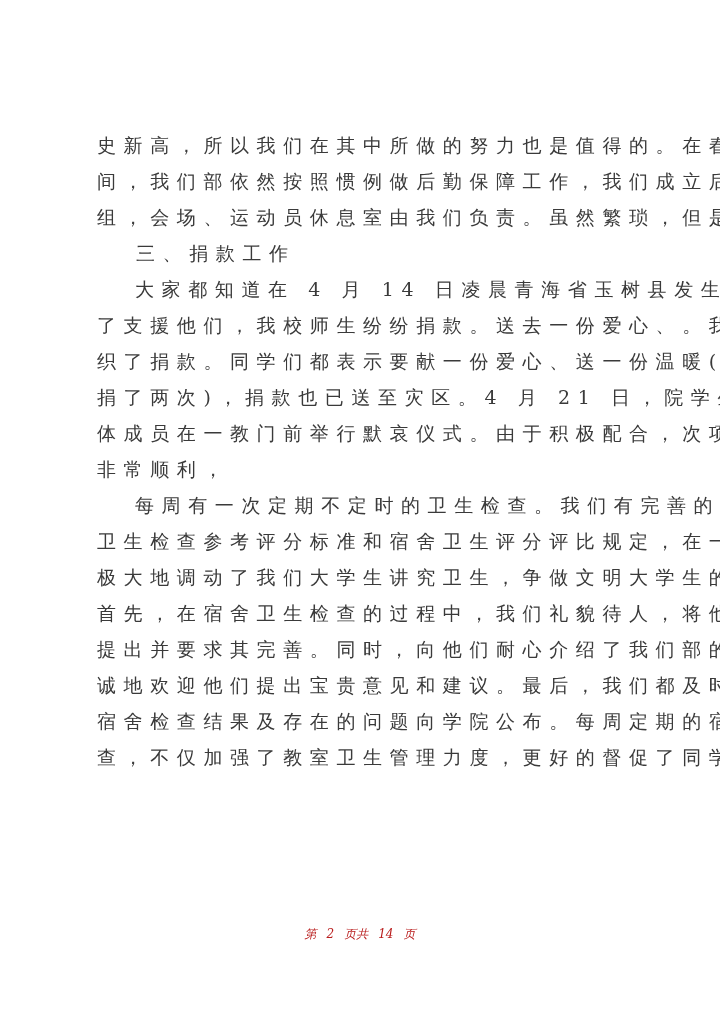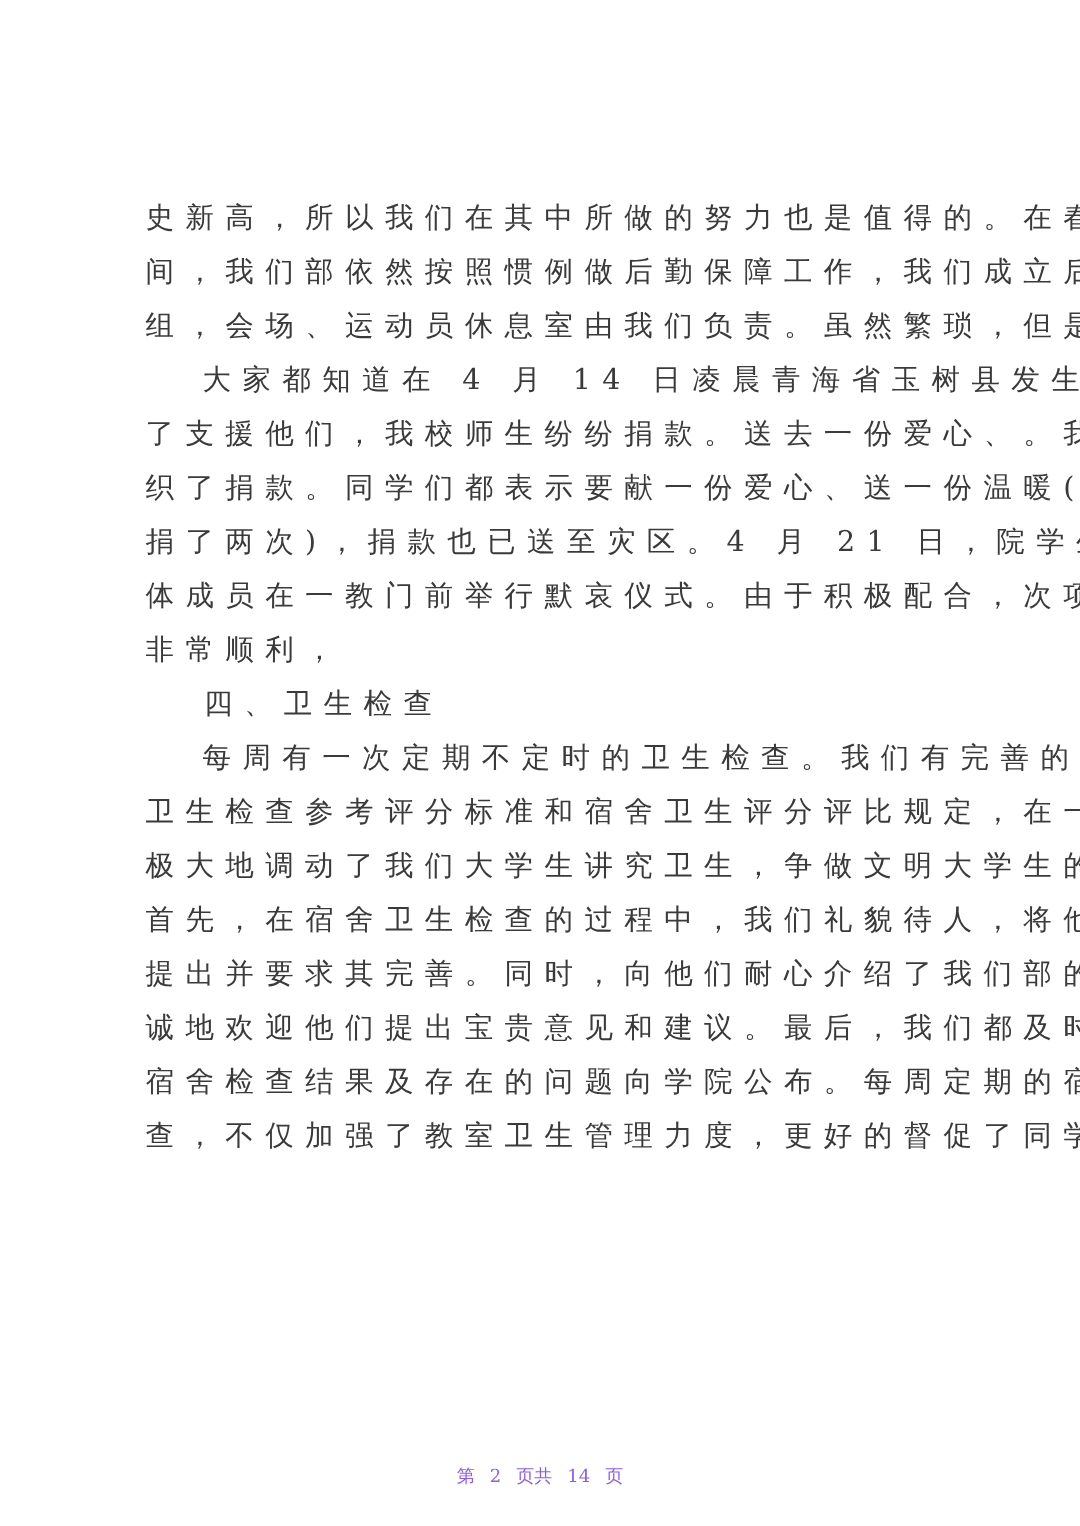--- a/index.html
+++ b/index.html
@@ -38,45 +38,46 @@
     }
     .indent {
       padding-left: 38px;
     }
     .heading {
       padding-left: 39px;
     }
     .footer {
       position: absolute;
       left: 0;
-      top: 976px;
+      top: 926px;
       width: 720px;
       text-align: center;
       font-size: 12px;
-      color: #8b5cf6;
+      color: #b91c1c;
       letter-spacing: 0;
       word-spacing: 0;
+      font-style: italic;
     }
     .footer span { margin: 0 5px; }
   </style>
 </head>
 <body>
 
 <div class="page">
   <div class="content">
     <span class="line">史新高，所以我们在其中所做的努力也是值得的。在春季运会期</span>
     <span class="line">间，我们部依然按照惯例做后勤保障工作，我们成立后勤保障</span>
     <span class="line">组，会场、运动员休息室由我们负责。虽然繁琐，但是能为运动</span>
+    <span class="line heading">三、捐款工作</span>
     <span class="line indent">大家都知道在 4 月 14 日凌晨青海省玉树县发生了强震。为</span>
     <span class="line">了支援他们，我校师生纷纷捐款。送去一份爱心、。我们部也组</span>
     <span class="line">织了捐款。同学们都表示要献一份爱心、送一份温暖(有的甚至</span>
     <span class="line">捐了两次)，捐款也已送至灾区。4 月 21 日，院学生会又组织全</span>
     <span class="line">体成员在一教门前举行默哀仪式。由于积极配合，次项工作开展</span>
     <span class="line">非常顺利，</span>
-    <span class="line heading">四、卫生检查</span>
     <span class="line indent">每周有一次定期不定时的卫生检查。我们有完善的学生宿舍</span>
     <span class="line">卫生检查参考评分标准和宿舍卫生评分评比规定，在一定程度上</span>
     <span class="line">极大地调动了我们大学生讲究卫生，争做文明大学生的积极性。</span>
     <span class="line">首先，在宿舍卫生检查的过程中，我们礼貌待人，将他们的不足</span>
     <span class="line">提出并要求其完善。同时，向他们耐心介绍了我们部的职能，真</span>
     <span class="line">诚地欢迎他们提出宝贵意见和建议。最后，我们都及时地把学生</span>
     <span class="line">宿舍检查结果及存在的问题向学院公布。每周定期的宿舍卫生检</span>
     <span class="line">查，不仅加强了教室卫生管理力度，更好的督促了同学打扫好自</span>
   </div>
 

